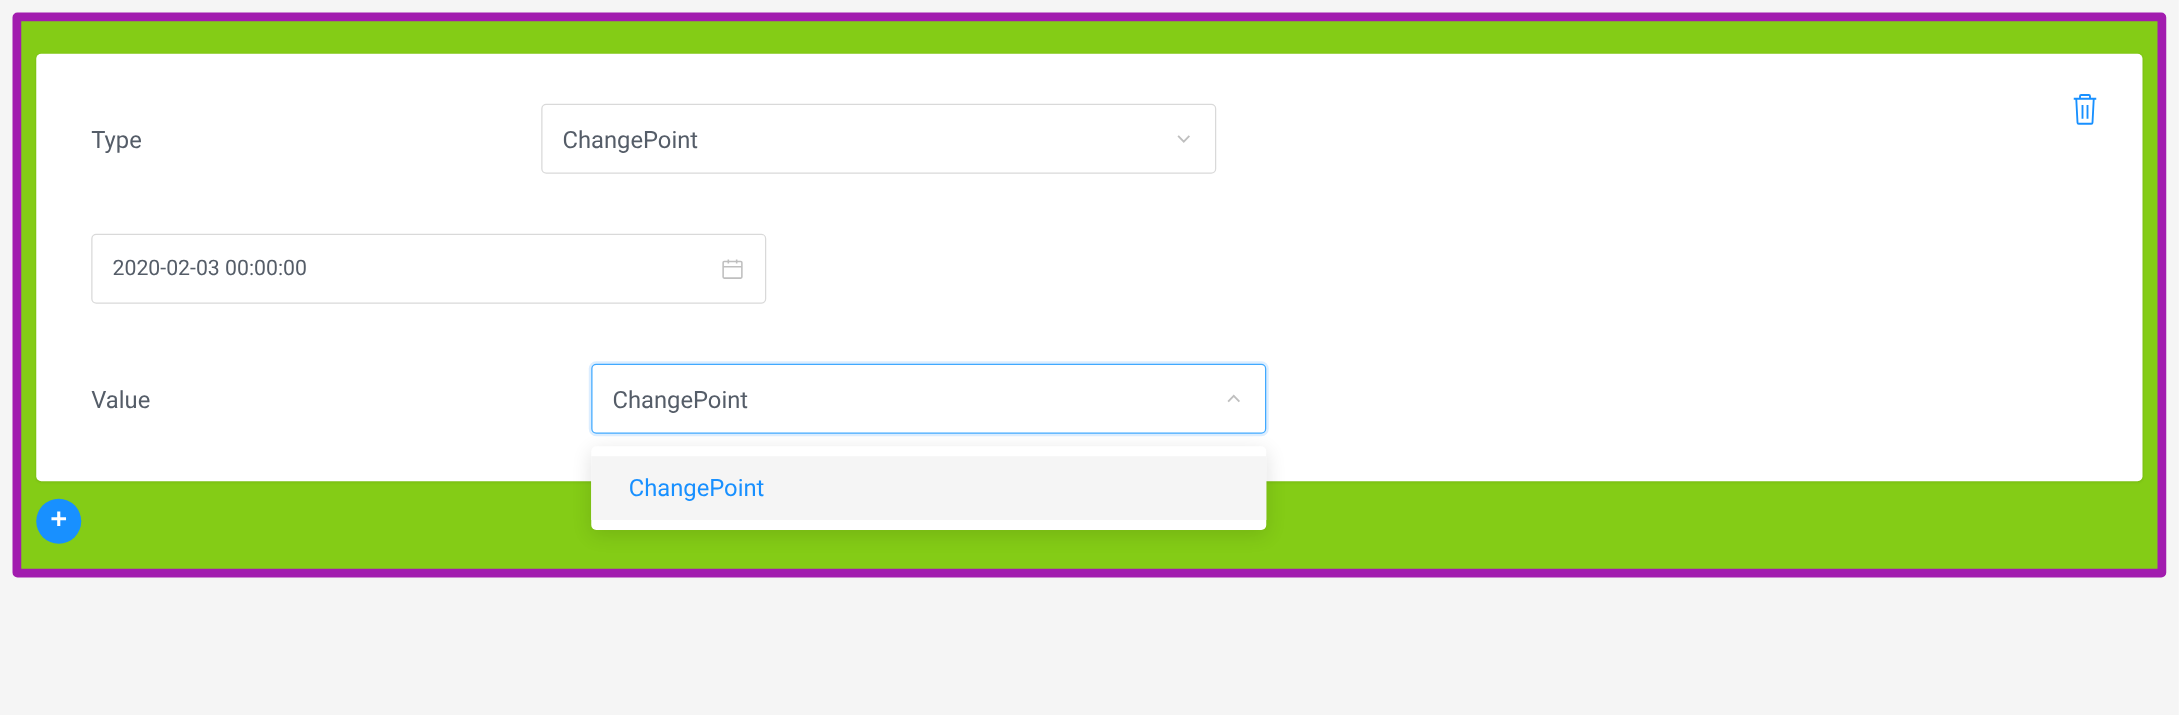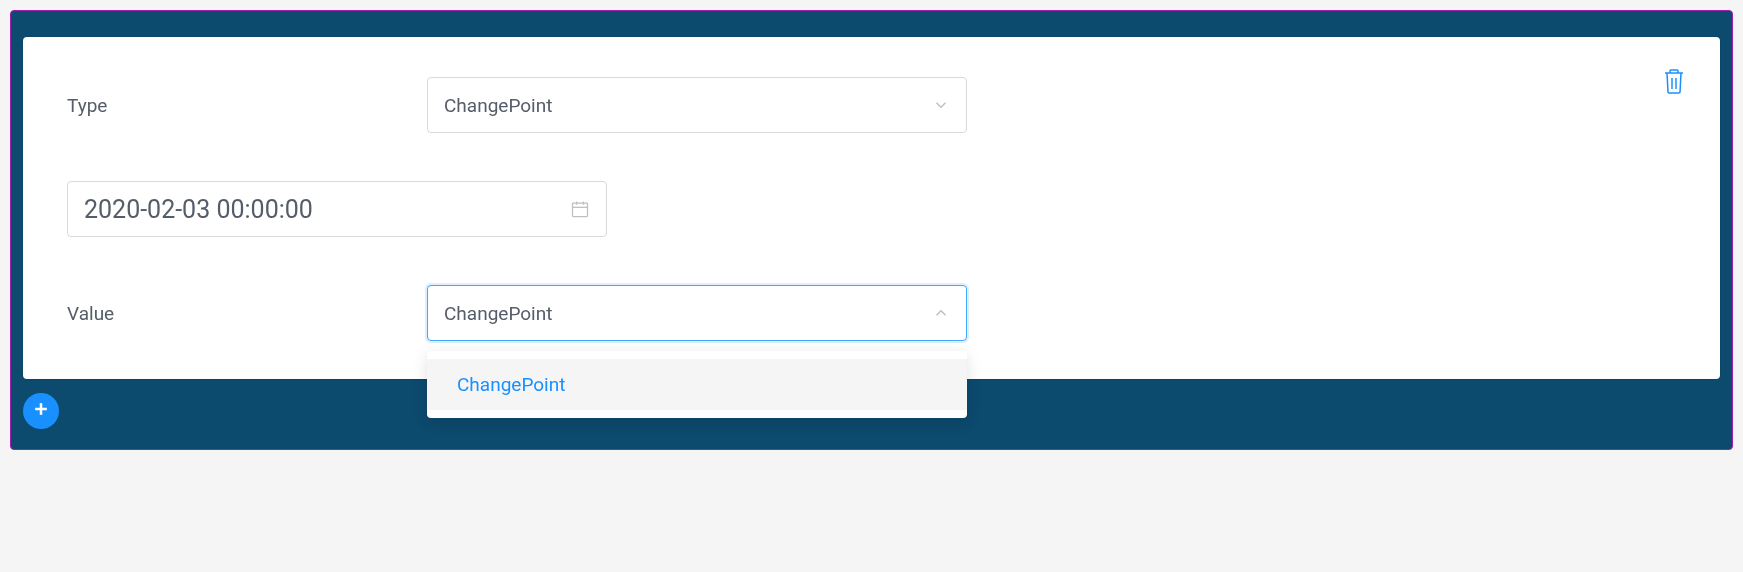--- a/index.html
+++ b/index.html
@@ -8,41 +8,42 @@
       padding: 0;
     }
     body {
       font-family: -apple-system, BlinkMacSystemFont, "Segoe UI", Roboto, "Helvetica Neue", Arial, sans-serif;
       background: #f5f5f5;
       padding: 10px;
       width: 1743px;
       height: 572px;
     }
     .outer-container {
-      background: #0c4a6e;
-      border: 1px solid #a21caf;
+      background: #84cc16;
+      border: 7px solid #a21caf;
       border-radius: 4px;
       padding: 12px 12px 20px 12px;
       position: relative;
     }
     .card {
       background: #ffffff;
       border-radius: 4px;
       box-shadow: 0 1px 2px rgba(0,0,0,0.05), 0 0 0 1px rgba(0,0,0,0.02);
       padding: 40px 44px 30px 44px;
       position: relative;
       margin-top: 14px;
     }
     .form-row {
       display: flex;
       align-items: center;
       margin-bottom: 48px;
     }
     .form-row:last-child {
       margin-bottom: 0;
+      gap: 40px;
     }
     .form-label {
       width: 360px;
       color: #555d68;
       font-size: 19px;
       font-weight: 400;
     }
     .select-box {
       width: 540px;
       height: 56px;
@@ -83,21 +84,21 @@
       border-radius: 4px;
       padding: 0 16px;
       display: flex;
       align-items: center;
       justify-content: space-between;
       background: #fff;
       cursor: pointer;
     }
     .date-value {
       color: #555d68;
-      font-size: 25px;
+      font-size: 17px;
     }
     .calendar-icon {
       color: #bfbfbf;
       display: flex;
       align-items: center;
     }
     .calendar-icon svg {
       width: 20px;
       height: 20px;
     }

